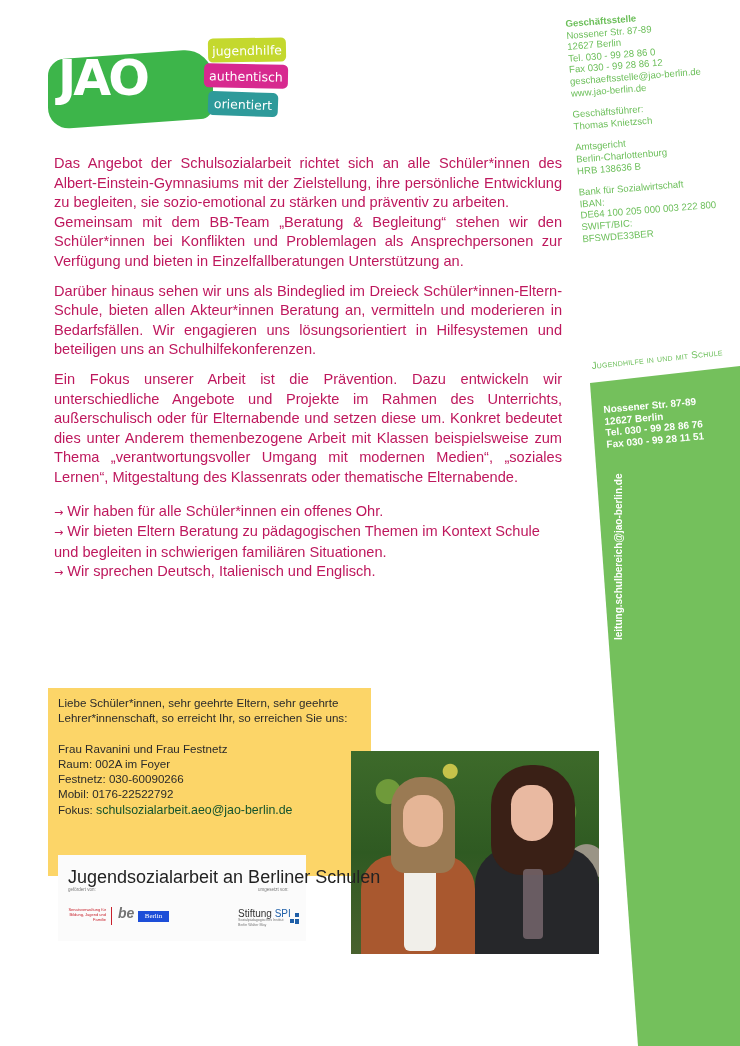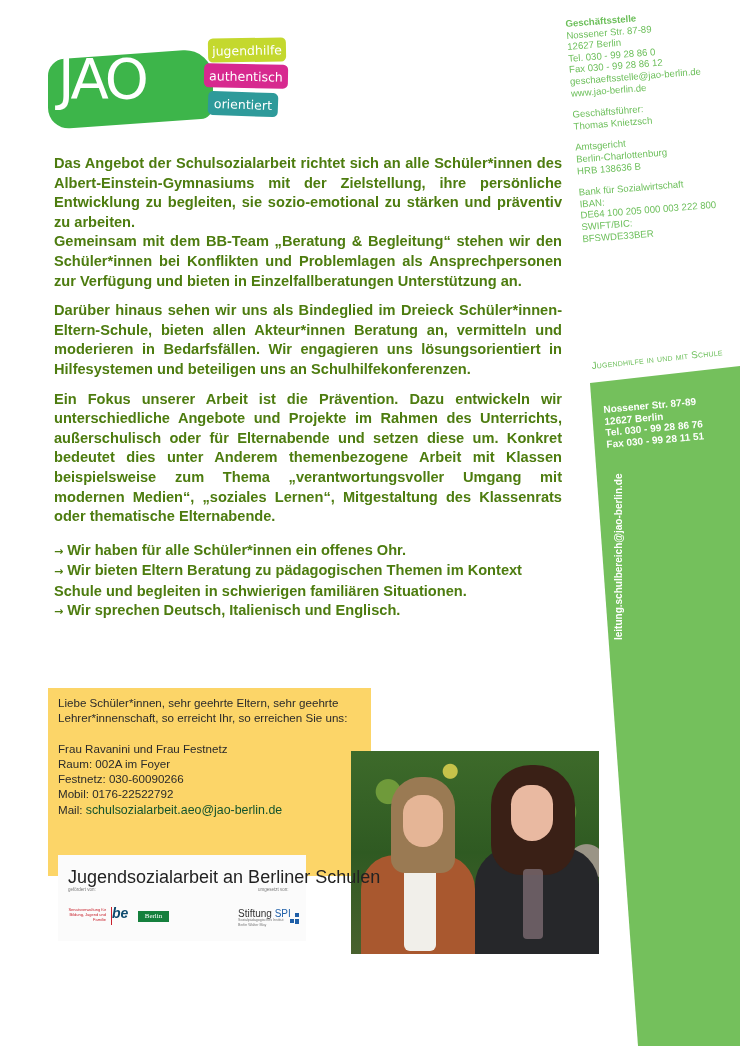--- a/index.html
+++ b/index.html
@@ -11,22 +11,22 @@
   }
   
   .logo { position: absolute; left: 48px; top: 34px; width: 240px; height: 92px; }
   .logo-jao {
     position: absolute; left: 0; top: 20px; width: 165px; height: 70px;
     background: #3db54a; border-radius: 16px 30px 12px 22px;
     transform: skewY(-4deg);
   }
   .logo-jao-text {
     position: absolute; left: 10px; top: 12px;
-    font-family: "DejaVu Sans", sans-serif; font-weight: normal;
-    font-size: 56px; line-height: 66px; letter-spacing: -3px;
+    font-family: "DejaVu Sans", sans-serif; font-weight: bold;
+    font-size: 49px; line-height: 66px; letter-spacing: -3px;
     color: #ffffff;
   }
   .logo-tag {
     position: absolute; height: 24px; border-radius: 5px;
     color: #fff; font-family: "DejaVu Sans", sans-serif; font-size: 12.5px;
     display: flex; align-items: center; justify-content: center;
   }
   .tag-1 { left: 160px; top: 4px;  width: 78px; background: #c4d82e; transform: rotate(-1deg); }
   .tag-2 { left: 156px; top: 30px; width: 84px; background: #d7298f; transform: rotate(1deg); }
   .tag-3 { left: 160px; top: 58px; width: 70px; background: #2e9a9a; transform: rotate(2deg); }
@@ -60,21 +60,21 @@
   }
   .band-email {
     position: absolute; left: 613px; top: 640px;
     transform: rotate(-90deg); transform-origin: left top;
     color: #ffffff; font-weight: bold; font-size: 10px; white-space: nowrap;
   }
 
   
   .main {
     position: absolute; left: 54px; top: 154px; width: 508px;
-    font-size: 14.6px; line-height: 19.6px; color: #4d7c0f; font-weight: bold;
+    font-size: 14.6px; line-height: 19.6px; color: #be185d;
   }
   .main p { margin: 0; text-align: justify; }
   .main p + p.gap { margin-top: 10px; }
   .bullets { margin-top: 14px; }
   .bullets div { margin: 0; }
   .arrow { font-family: "DejaVu Sans", sans-serif; font-size: 11px; margin-right: 4px; }
 
   
   .contact {
     position: absolute; left: 48px; top: 688px; width: 323px; height: 188px;
@@ -109,22 +109,22 @@
   .funding {
     position: absolute; left: 58px; top: 855px; width: 248px; height: 86px;
     background: #fbfbfb;
   }
   .funding .title { position: absolute; left: 10px; top: 12px; font-size: 18px; color: #222; white-space: nowrap; }
   .funding .small { position: absolute; top: 32px; font-size: 4.5px; color: #777; }
   .funding .gefoerdert { left: 10px; }
   .funding .umgesetzt { left: 200px; }
   .funding .senat { position: absolute; left: 8px; top: 52px; width: 40px; font-size: 4px; line-height: 5px; color: #c8202b; text-align: right; }
   .funding .divider { position: absolute; left: 53px; top: 52px; width: 1px; height: 18px; background: #c8202b; }
-  .funding .be { position: absolute; left: 54px; top: 50px; font-size: 14px; font-weight: bold; font-style: italic; color: #0c4a6e; }
-  .funding .berlin-badge { position: absolute; left: 80px; top: 56px; width: 31px; height: 11px; background: #15803d; color: #fff; font-size: 7px; line-height: 11px; text-align: center; font-family: "Liberation Serif", serif; }
+  .funding .be { position: absolute; left: 60px; top: 50px; font-size: 14px; font-weight: bold; font-style: italic; color: #737373; }
+  .funding .berlin-badge { position: absolute; left: 80px; top: 56px; width: 31px; height: 11px; background: #1d4ed8; color: #fff; font-size: 7px; line-height: 11px; text-align: center; font-family: "Liberation Serif", serif; }
   .funding .spi { position: absolute; left: 180px; top: 53px; font-size: 10px; color: #333; }
   .funding .spi b { color: #1f5fa8; font-weight: normal; }
   .funding .spi-sub { position: absolute; left: 180px; top: 63px; width: 48px; font-size: 3.6px; line-height: 4.5px; color: #777; }
   .funding .spi-mark { position: absolute; left: 232px; top: 58px; width: 10px; height: 12px;
     background:
       linear-gradient(#1f5fa8,#1f5fa8) 0 6px/4px 4px no-repeat,
       linear-gradient(#1f5fa8,#1f5fa8) 5px 0/4px 4px no-repeat,
       linear-gradient(#1f5fa8,#1f5fa8) 5px 6px/4px 5px no-repeat; }
 </style>
 </head>
@@ -189,21 +189,21 @@
   </div>
 </div>
 
 <div class="contact">
   <div>Liebe Schüler*innen, sehr geehrte Eltern, sehr geehrte Lehrer*innenschaft, so erreicht Ihr, so erreichen Sie uns:</div>
   <div class="spacer"></div>
   <div>Frau Ravanini und Frau Festnetz</div>
   <div>Raum: 002A im Foyer</div>
   <div>Festnetz: 030-60090266</div>
   <div>Mobil:  0176-22522792</div>
-  <div><span>Mail: </span><span class="mail">schulsozialarbeit.aeo@jao-berlin.de</span></div>
+  <div><span>Fokus: </span><span class="mail">schulsozialarbeit.aeo@jao-berlin.de</span></div>
 </div>
 
 <div class="photo" title="Foto der beiden Schulsozialarbeiterinnen vor einer Efeuwand">
   <div class="person p1-body"></div>
   <div class="person p1-shirt"></div>
   <div class="person p1-hair"></div>
   <div class="person p1-face"></div>
   <div class="person p2-body"></div>
   <div class="person p2-hair"></div>
   <div class="person p2-face"></div>

